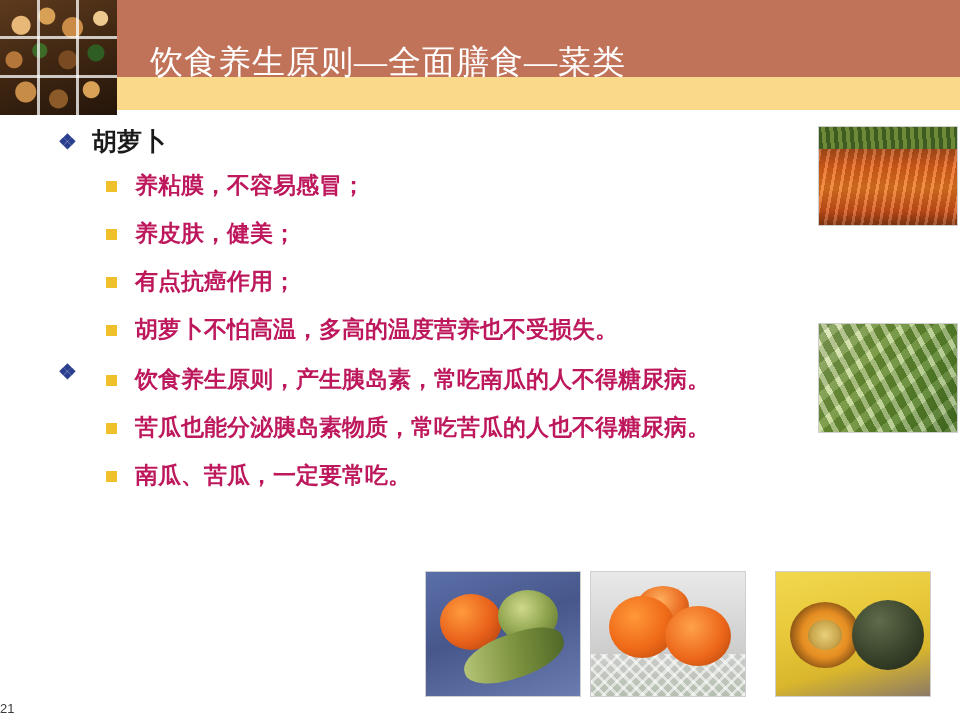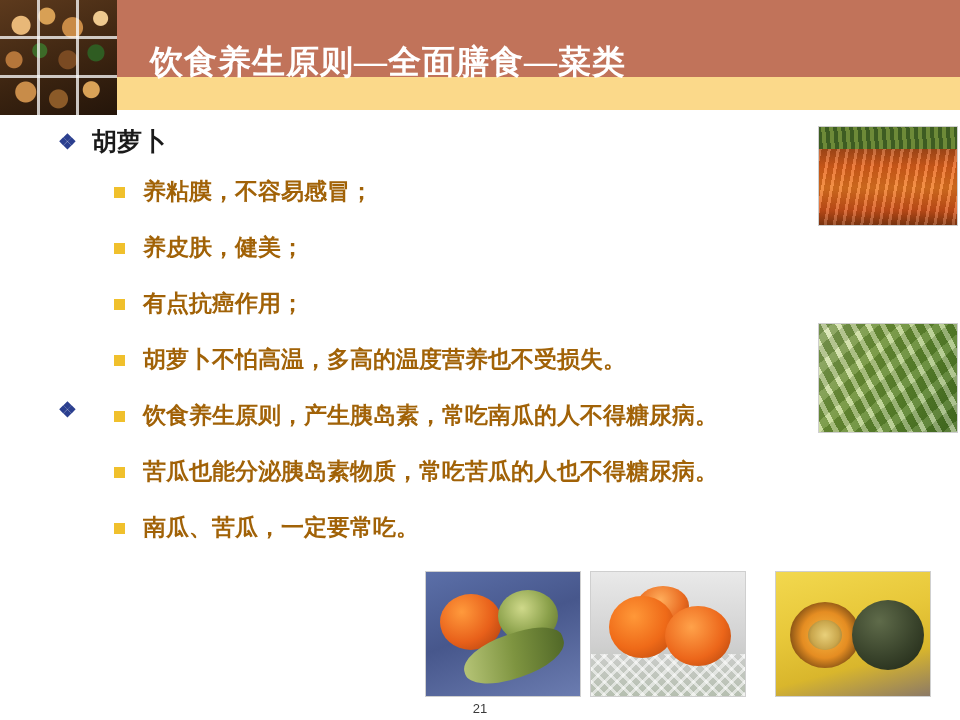--- a/index.html
+++ b/index.html
@@ -49,21 +49,21 @@
   .photo-grid {
     position: absolute; inset: 0;
     background:
       linear-gradient(to right, transparent 0 37px, rgba(255,255,255,.75) 37px 40px, transparent 40px 76px, rgba(255,255,255,.75) 76px 79px, transparent 79px),
       linear-gradient(to bottom, transparent 0 36px, rgba(255,255,255,.75) 36px 39px, transparent 39px 75px, rgba(255,255,255,.75) 75px 78px, transparent 78px);
   }
   .header-title {
     position: absolute;
     left: 150px; top: 18px;
     font-size: 33px;
-    font-weight: bold;
+    font-weight: normal;
     color: #ffffff;
     letter-spacing: 1px;
     font-family: "Liberation Serif", "DejaVu Serif", serif;
     white-space: nowrap;
   }
   .header-sub-band {
     position: absolute;
     left: 117px; top: 77px;
     width: 843px; height: 33px;
     background: #fbd98a;
@@ -95,24 +95,24 @@
   .lvl1 .marker {
     position: absolute;
     left: 58px;
     top: 2px;
     color: #2b3f8f;
     font-size: 21px;
     line-height: 32px;
   }
   .lvl2 {
     position: relative;
-    margin: 8px;
+    margin: 0;
     padding-left: 135px;
     font-size: 23px;
-    color: #a16207;
+    color: #be185d;
     line-height: 48px;
     font-weight: bold;
   }
   .lvl2 .marker {
     position: absolute;
     left: 106px;
     top: 19px;
     width: 11px; height: 11px;
     background: #f0c02c;
   }
@@ -229,21 +229,20 @@
     position: absolute; left: 76px; top: 28px; width: 72px; height: 70px;
     border-radius: 50%;
     background: radial-gradient(circle at 38% 30%, #5f6b4a 0%, #39432b 55%, #1d2414 100%);
   }
 
   
   .page-num {
     position: absolute;
     left: 0; right: 0;
     bottom: 4px;
-    text-align: center;
     font-size: 13px;
     color: #3a3a3a;
     font-family: "Liberation Sans", sans-serif;
   }
 </style>
 </head>
 <body>
 
 <div class="header-band"></div>
 <div class="header-sub-band"></div>

